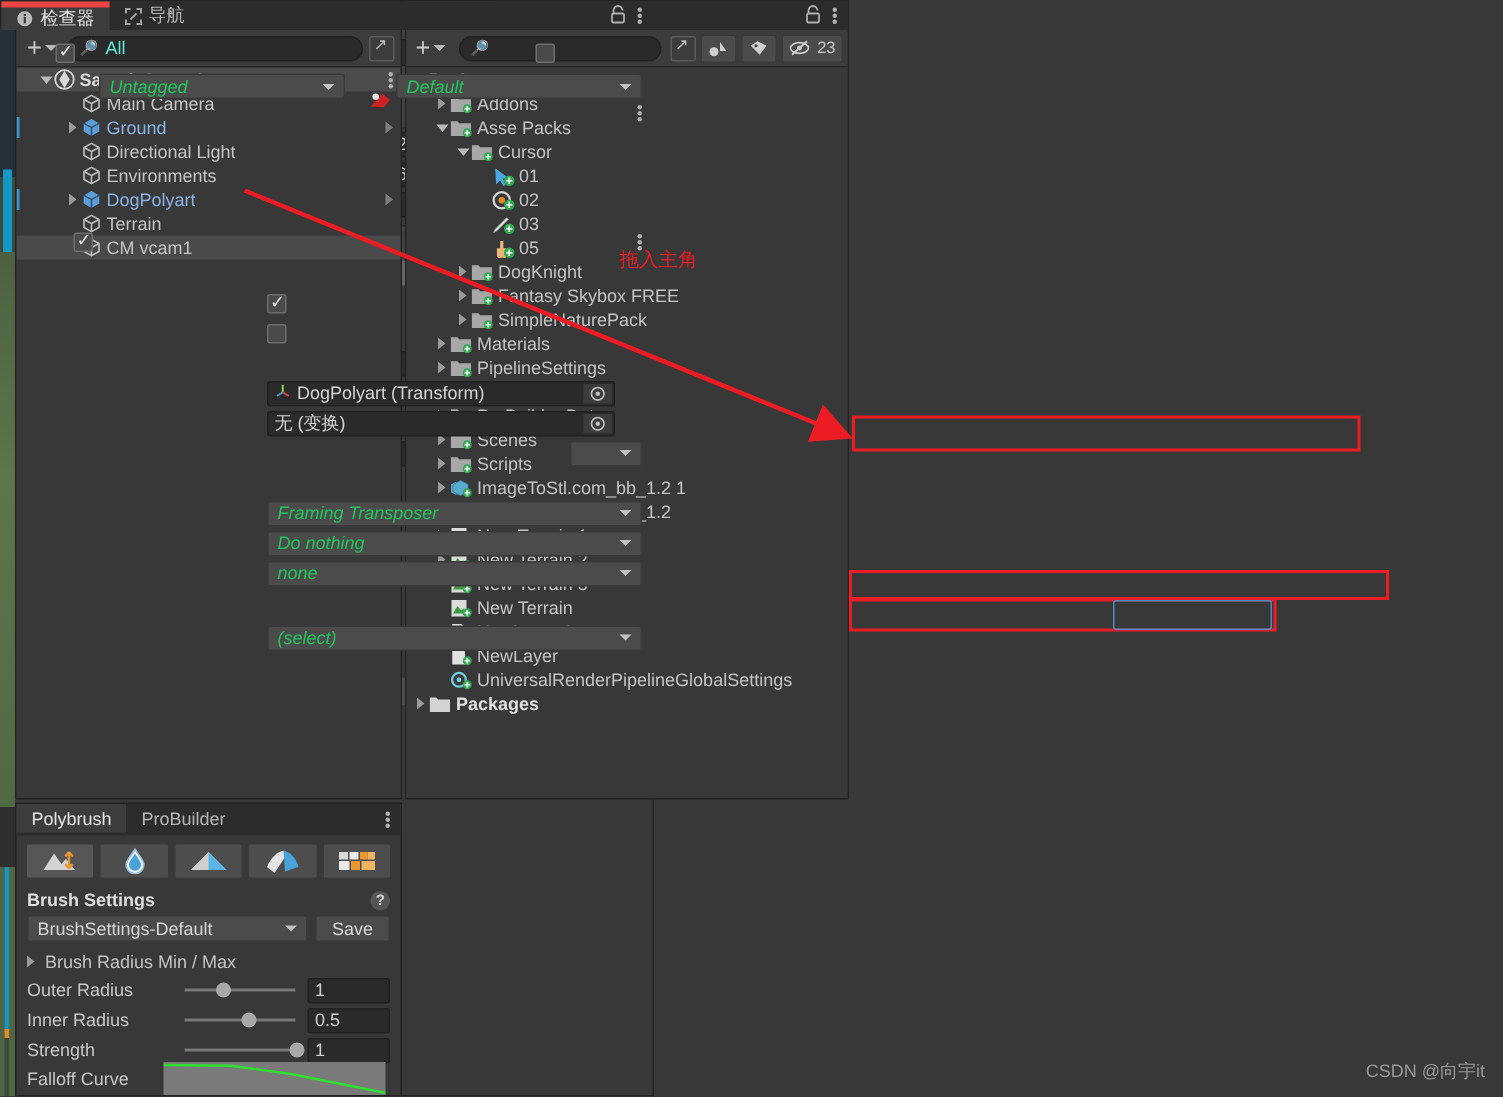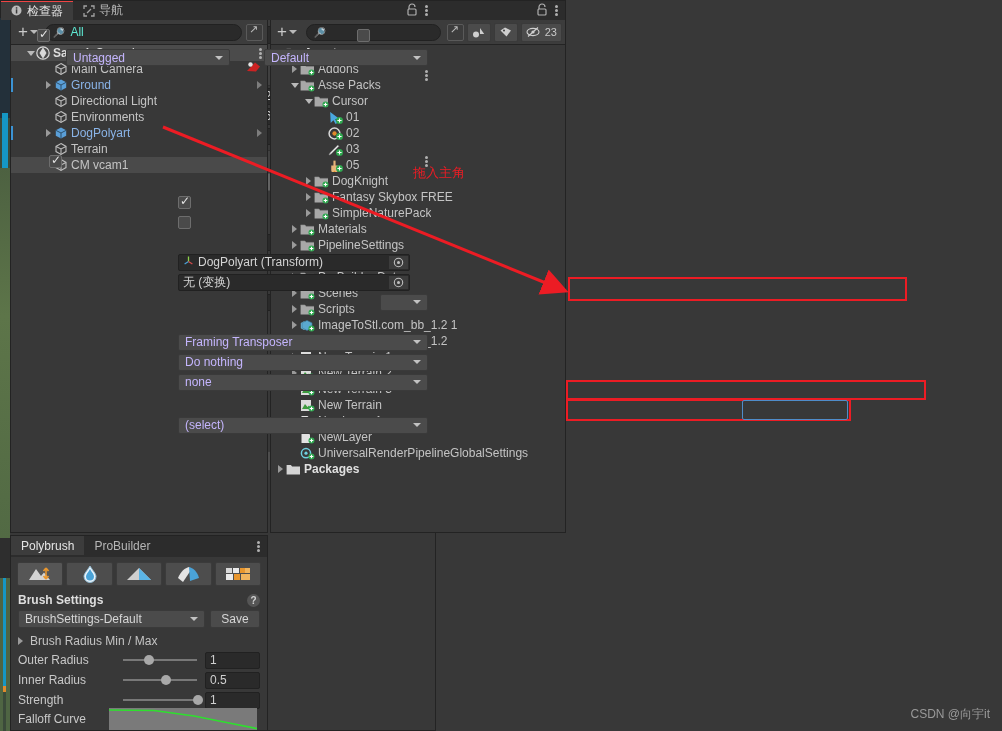--- a/index.html
+++ b/index.html
@@ -21,21 +21,21 @@
   .scene-strip .teal2{position:absolute;left:3px;top:560px;width:3px;height:110px;background:#1597c4;}
   .scene-strip .grass2{position:absolute;left:0;top:560px;width:3px;height:171px;background:#4f6543;}
   .scene-strip .grass3{position:absolute;left:6px;top:560px;width:4px;height:171px;background:#4f6543;}
   .scene-strip .org{position:absolute;left:3px;top:668px;width:3px;height:6px;background:#e08a2c;}
 
   
   .panel{position:absolute;background:#383838;border:1px solid #232323;}
   .tabbar{height:19px;background:#2c2c2c;position:relative;display:flex;align-items:stretch;}
   .tab{display:flex;align-items:center;gap:4px;padding:0 10px;height:19px;font-size:12px;color:#b6b6b6;}
   .tab.active{background:#3c3c3c;color:#e4e4e4;}
-  .tab.active.blue{border-top:1px solid #ef4444;}
+  .tab.active.blue{border-top:4px solid #ef4444;}
   .tab .ticon{display:inline-block;width:12px;height:12px;opacity:.85;}
   .tabbar-right{margin-left:auto;display:flex;align-items:center;gap:7px;padding-right:7px;}
   .kebab{display:inline-block;width:3px;height:13px;position:relative;}
   .kebab i{position:absolute;left:0;width:3px;height:3px;border-radius:50%;background:#b0b0b0;}
   .kebab i:nth-child(1){top:1px}.kebab i:nth-child(2){top:5px}.kebab i:nth-child(3){top:9px}
 
   
   #hier{left:10px;top:0;width:258px;height:533px;}
   .toolrow{height:25px;background:#3c3c3c;display:flex;align-items:center;padding:0 4px;gap:4px;border-bottom:1px solid #242424;}
   .plusbtn{display:flex;align-items:center;gap:2px;padding:1px 3px;cursor:default;}
@@ -101,21 +101,21 @@
   .minilab{color:#c4c4c4;font-size:12px;}
   .compbar{height:22px;background:#404040;border-top:1px solid #2e2e2e;border-bottom:1px solid #2e2e2e;display:flex;align-items:center;gap:6px;padding:0 7px;}
   .compbar .cname{font-weight:bold;color:#e2e2e2;font-size:12px;margin-left:8px;}
   .compbar .cright{margin-left:auto;display:flex;align-items:center;gap:8px;}
   .prow{display:flex;align-items:center;height:20px;padding:0 7px;font-size:12px;}
   .plab{width:170px;color:#c6c6c6;}
   .vecfld{display:flex;align-items:center;gap:3px;flex:1;}
   .vecfld .ax{color:#c6c6c6;font-size:12px;width:9px;text-align:center;}
   .vecfld .fld{flex:1;height:17px;background:#2a2a2a;border:1px solid #212121;border-radius:2px;display:flex;align-items:center;padding:0 4px;color:#d4d4d4;font-size:12px;}
   .wideval{flex:1;height:17px;background:#2a2a2a;border:1px solid #212121;border-radius:2px;display:flex;align-items:center;padding:0 5px;color:#d4d4d4;font-size:12px;}
-  .ddval{flex:1;height:17px;background:#4b4b4b;border:1px solid #3a3a3a;border-radius:2px;display:flex;align-items:center;padding:0 6px;color:#c4b5fd;font-size:12px;position:relative;}
+  .ddval{flex:1;height:17px;background:#4b4b4b;border:1px solid #3a3a3a;border-radius:2px;display:flex;align-items:center;padding:0 6px;color:#22c55e;font-size:12px;position:relative;font-style:italic;}
   .ddval .dcar{position:absolute;right:6px;width:0;height:0;border-left:4px solid transparent;border-right:4px solid transparent;border-top:4px solid #c2c2c2;}
   .solobtn{flex:1;height:18px;background:#636363;border:1px solid #4d4d4d;border-radius:2px;display:flex;align-items:center;justify-content:center;color:#e2e2e2;font-size:12px;}
   .objfield{flex:1;height:17px;background:#2a2a2a;border:1px solid #212121;border-radius:2px;display:flex;align-items:center;padding:0 4px;gap:4px;color:#d4d4d4;font-size:12px;position:relative;}
   .objfield .pick{position:absolute;right:1px;top:1px;width:19px;height:13px;background:#3c3c3c;display:flex;align-items:center;justify-content:center;}
   .gear{width:13px;height:13px;flex:0 0 13px;margin-left:5px;}
   .addcomp{width:228px;height:20px;background:#4d4d4d;border:1px solid #3a3a3a;border-radius:3px;display:flex;align-items:center;justify-content:center;color:#dcdcdc;font-size:12px;margin:16px auto 0 auto;}
   .exthdr{font-weight:bold;color:#e2e2e2;padding:7px 7px 2px 7px;font-size:12px;}
 
   
   .redbox{position:absolute;border:2px solid #ec1c24;pointer-events:none;}

